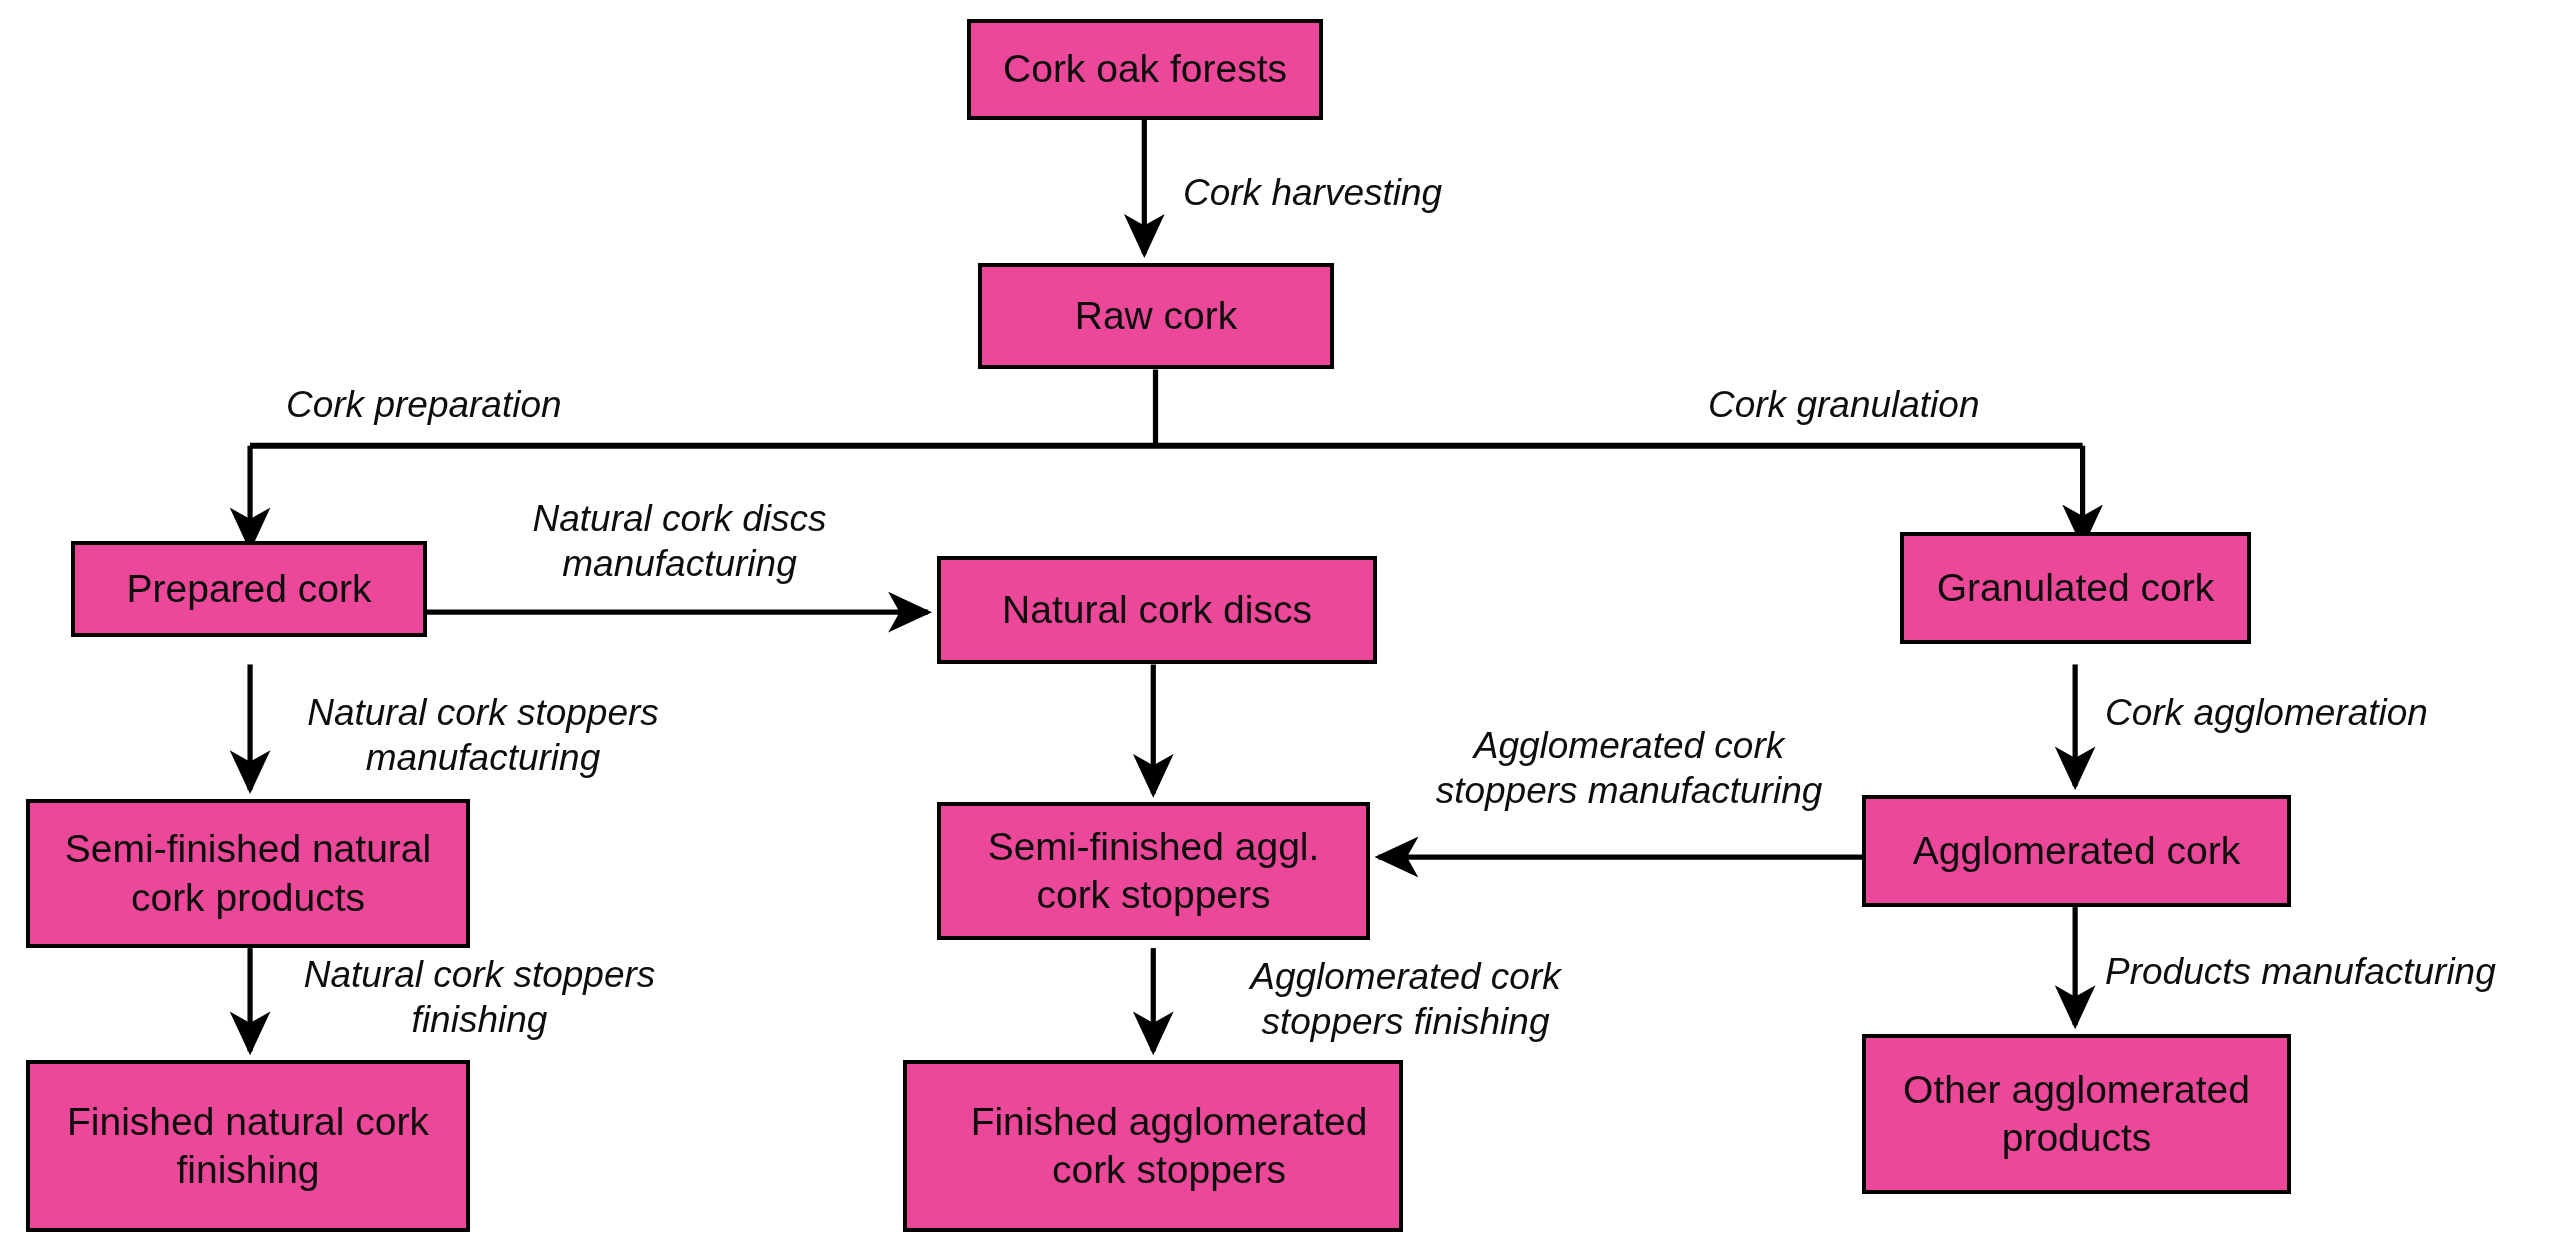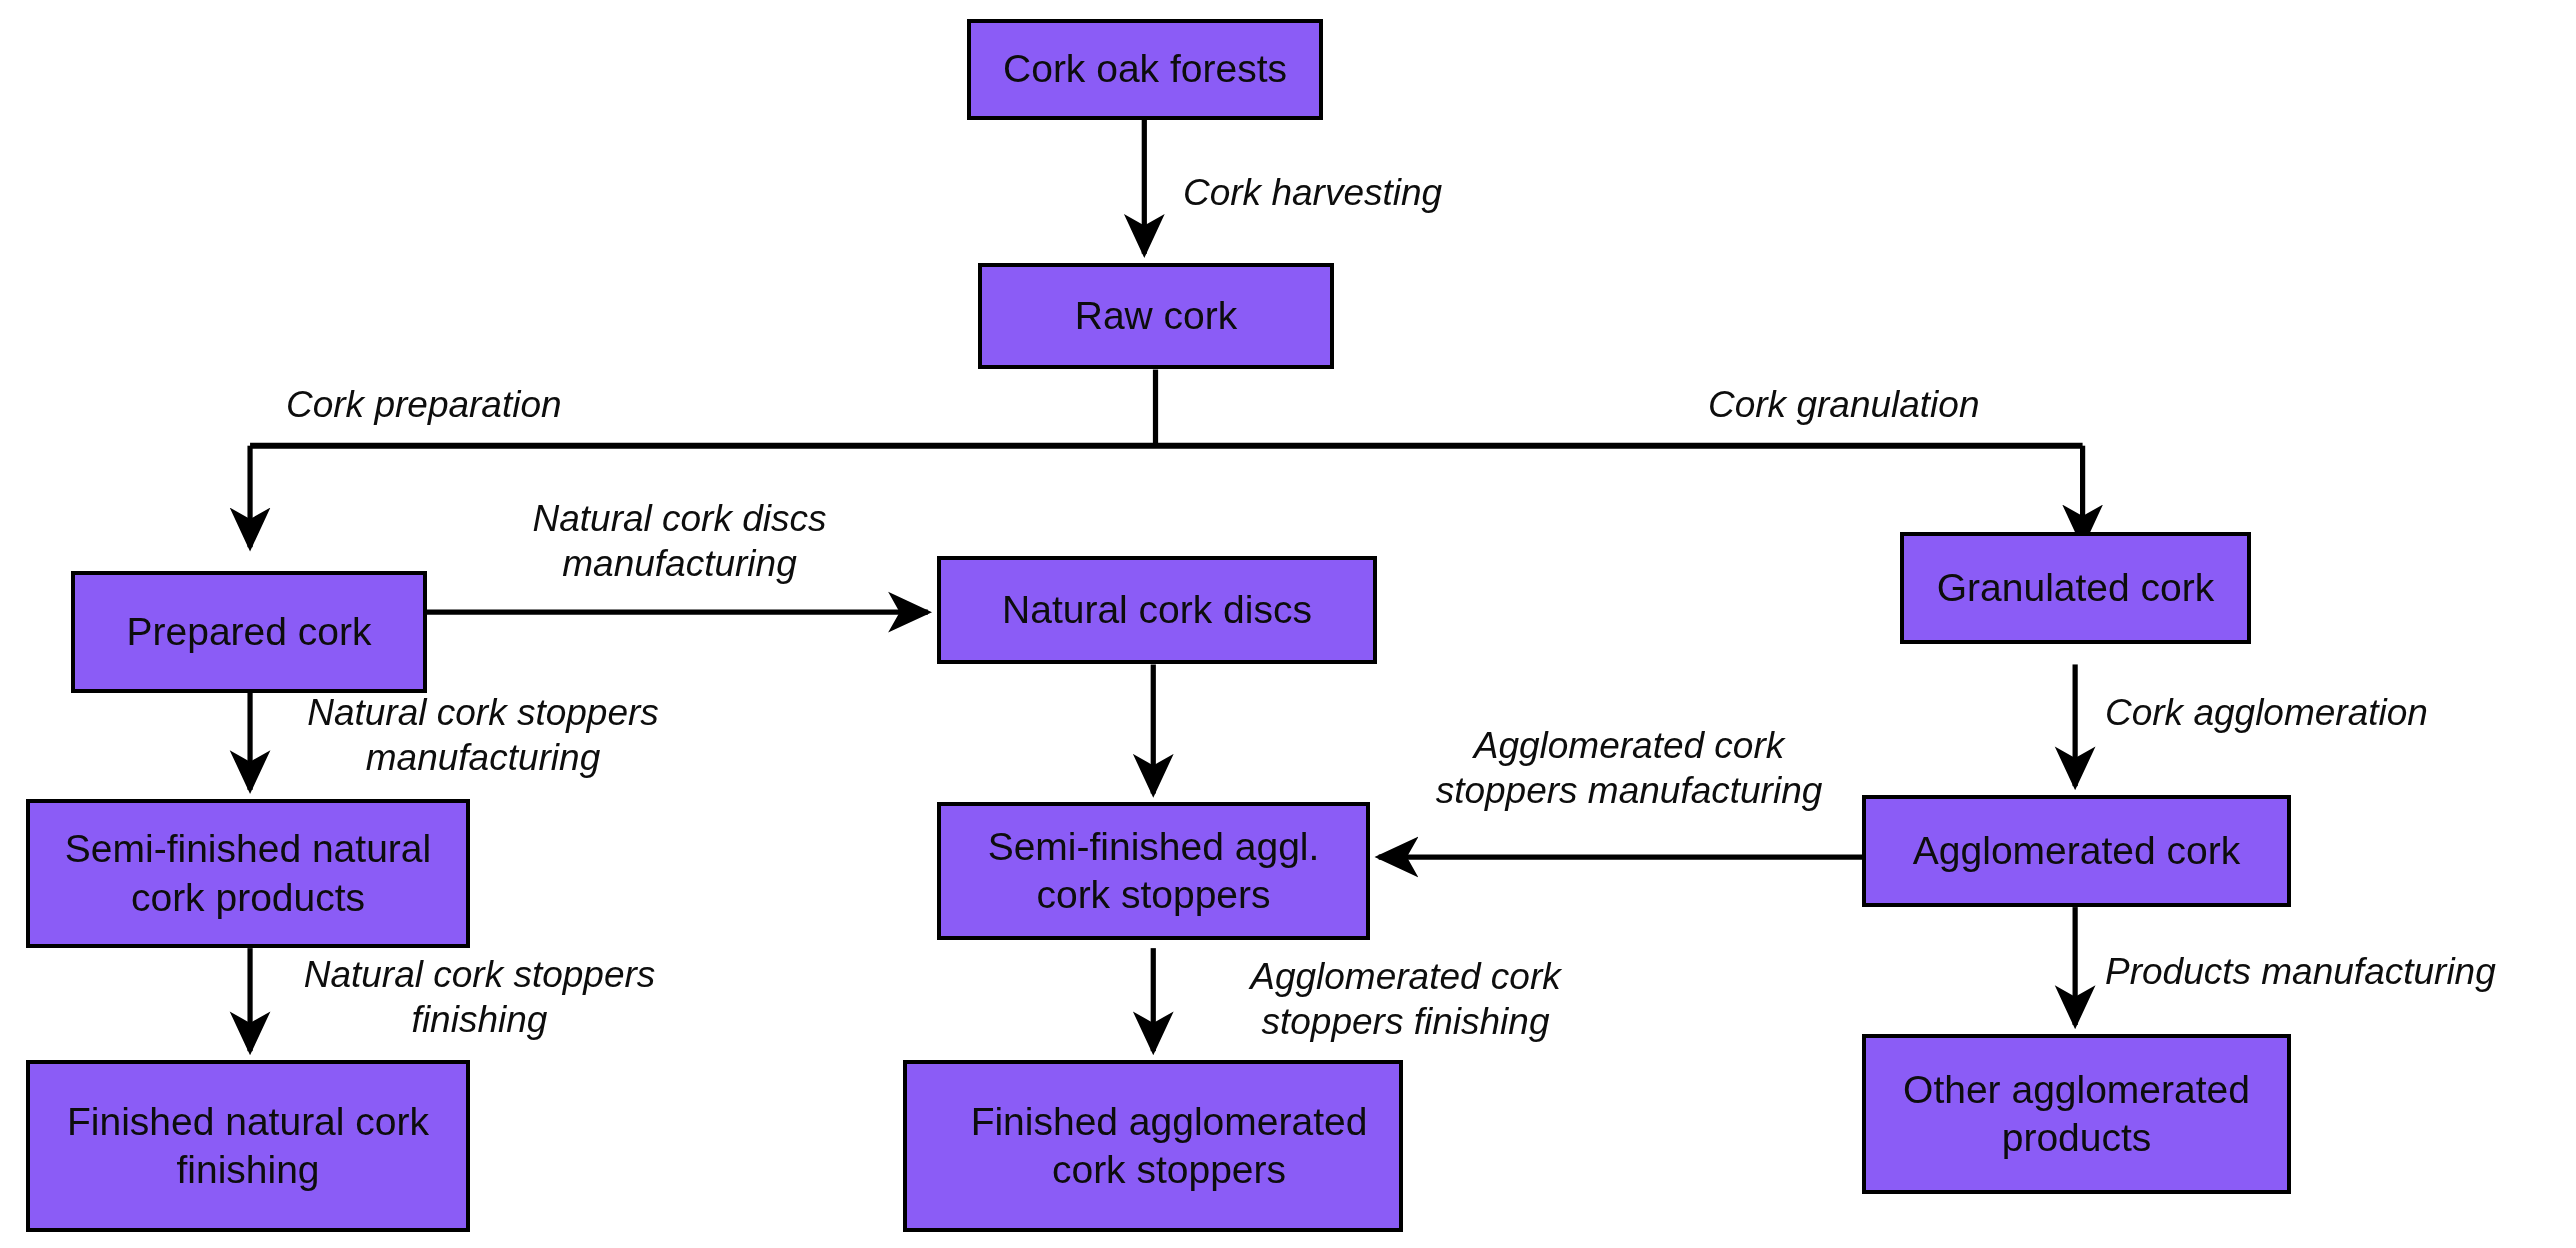--- a/index.html
+++ b/index.html
@@ -14,21 +14,21 @@
     height: 1249px;
     background: #ffffff;
     font-family: "Liberation Sans", sans-serif;
     overflow: hidden;
   }
   
   .node {
     position: absolute;
     box-sizing: border-box;
     border: 4.5px solid #000000;
-    background: #8b5cf6;
+    background: #ec4899;
     display: flex;
     align-items: center;
     justify-content: center;
     text-align: center;
     color: #0d0d0d;
     font-size: 39px;
     line-height: 1.24;
     padding: 3px 7.5px;
     z-index: 3;
   }
@@ -97,21 +97,21 @@
   </svg>
 
   <div class="node" style="left:967px; top:18.7px; width:356px; height:101px;">
     <span class="node-label">Cork oak forests</span>
   </div>
 
   <div class="node" style="left:978px; top:263px; width:356px; height:106px;">
     <span class="node-label">Raw cork</span>
   </div>
 
-  <div class="node" style="left:71px; top:571px; width:356px; height:122px;">
+  <div class="node" style="left:71px; top:541px; width:356px; height:96px;">
     <span class="node-label">Prepared cork</span>
   </div>
 
   <div class="node" style="left:937px; top:556px; width:440px; height:108px;">
     <span class="node-label">Natural cork discs</span>
   </div>
 
   <div class="node" style="left:1900px; top:532px; width:351px; height:112px;">
     <span class="node-label">Granulated cork</span>
   </div>

